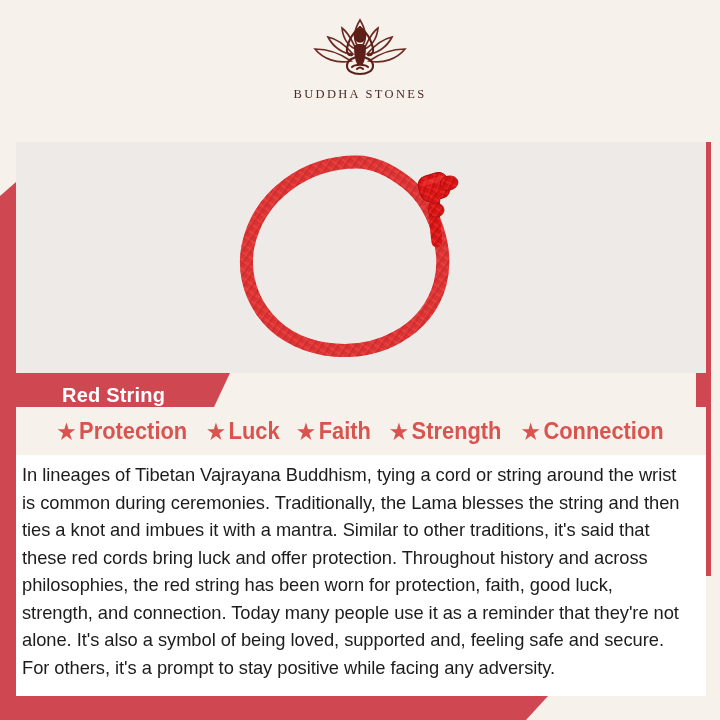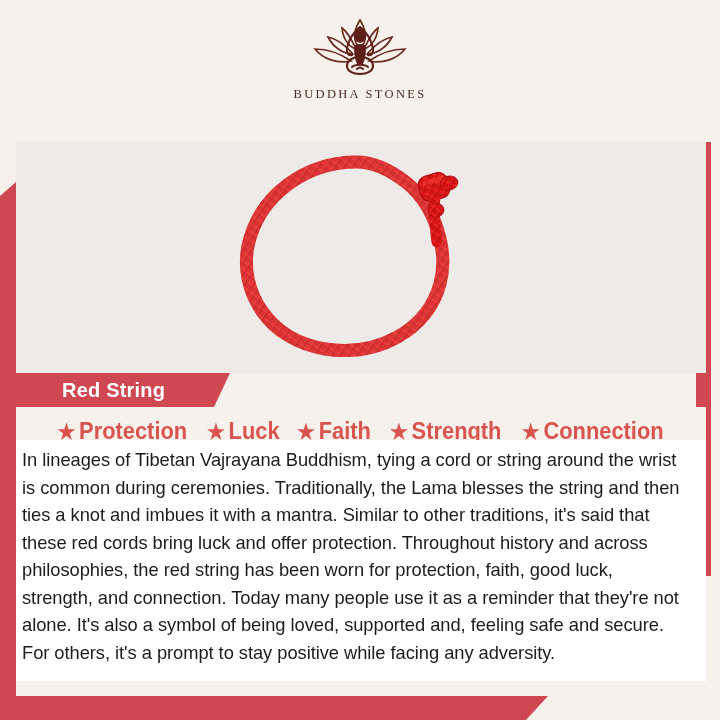--- a/index.html
+++ b/index.html
@@ -132,21 +132,21 @@
   
   .label-banner {
     position: absolute;
     left: 0;
     top: 373px;
     width: 230px;
     height: 34px;
     background: #cf4750;
     clip-path: polygon(0 0, 100% 0, calc(100% - 16px) 100%, 0 100%);
     display: flex;
-    align-items: center;
+    align-items: flex-end;
   }
   .label-banner-text {
     color: #ffffff;
     font-size: 20px;
     font-weight: bold;
     margin-left: 62px;
     letter-spacing: 0.2px;
     font-family: "Liberation Sans", sans-serif;
   }
 
@@ -177,21 +177,21 @@
   .benefit .star {
     font-size: 21px;
     margin-right: 4px;
     line-height: 1;
   }
 
   
   .desc-box {
     position: absolute;
     left: 16px;
-    top: 440px;
+    top: 455px;
     width: 690px;
     height: 241px;
     background: #ffffff;
     box-sizing: border-box;
     padding: 6px 14px 0 6px;
   }
   .desc-text {
     font-family: "Liberation Sans Narrow", "Liberation Sans", sans-serif;
     font-size: 18.6px;
     line-height: 27.5px;

